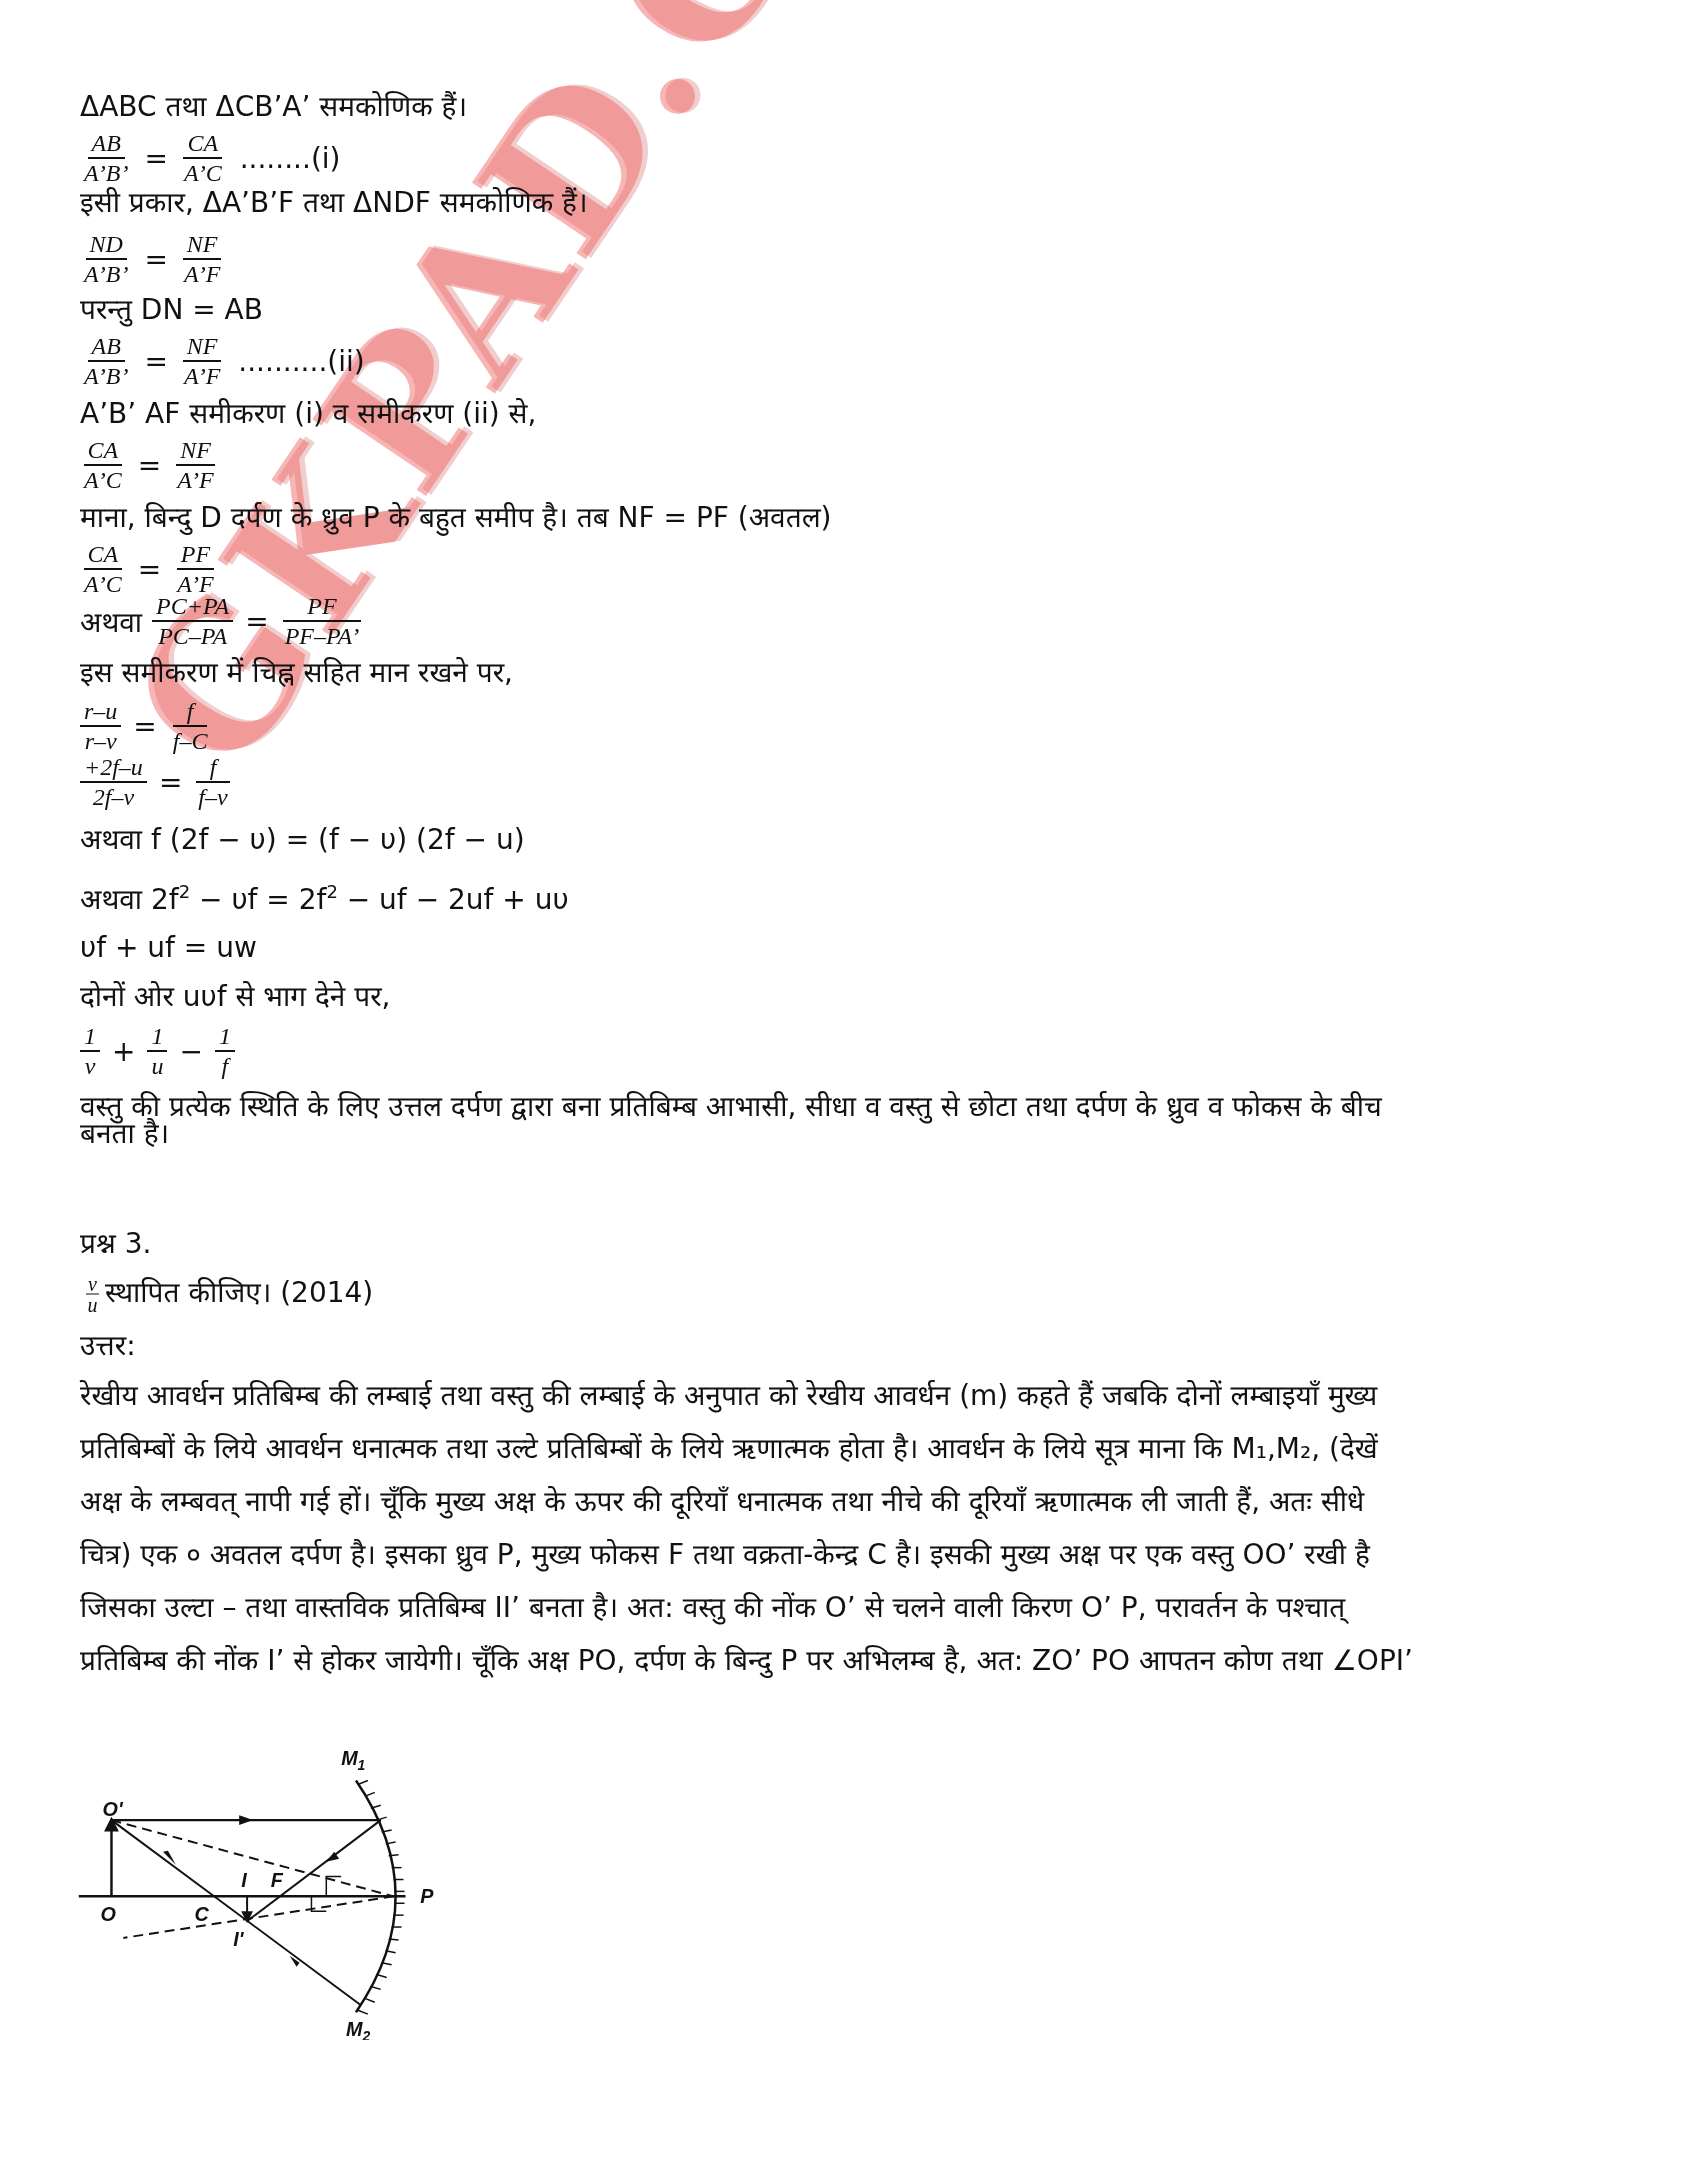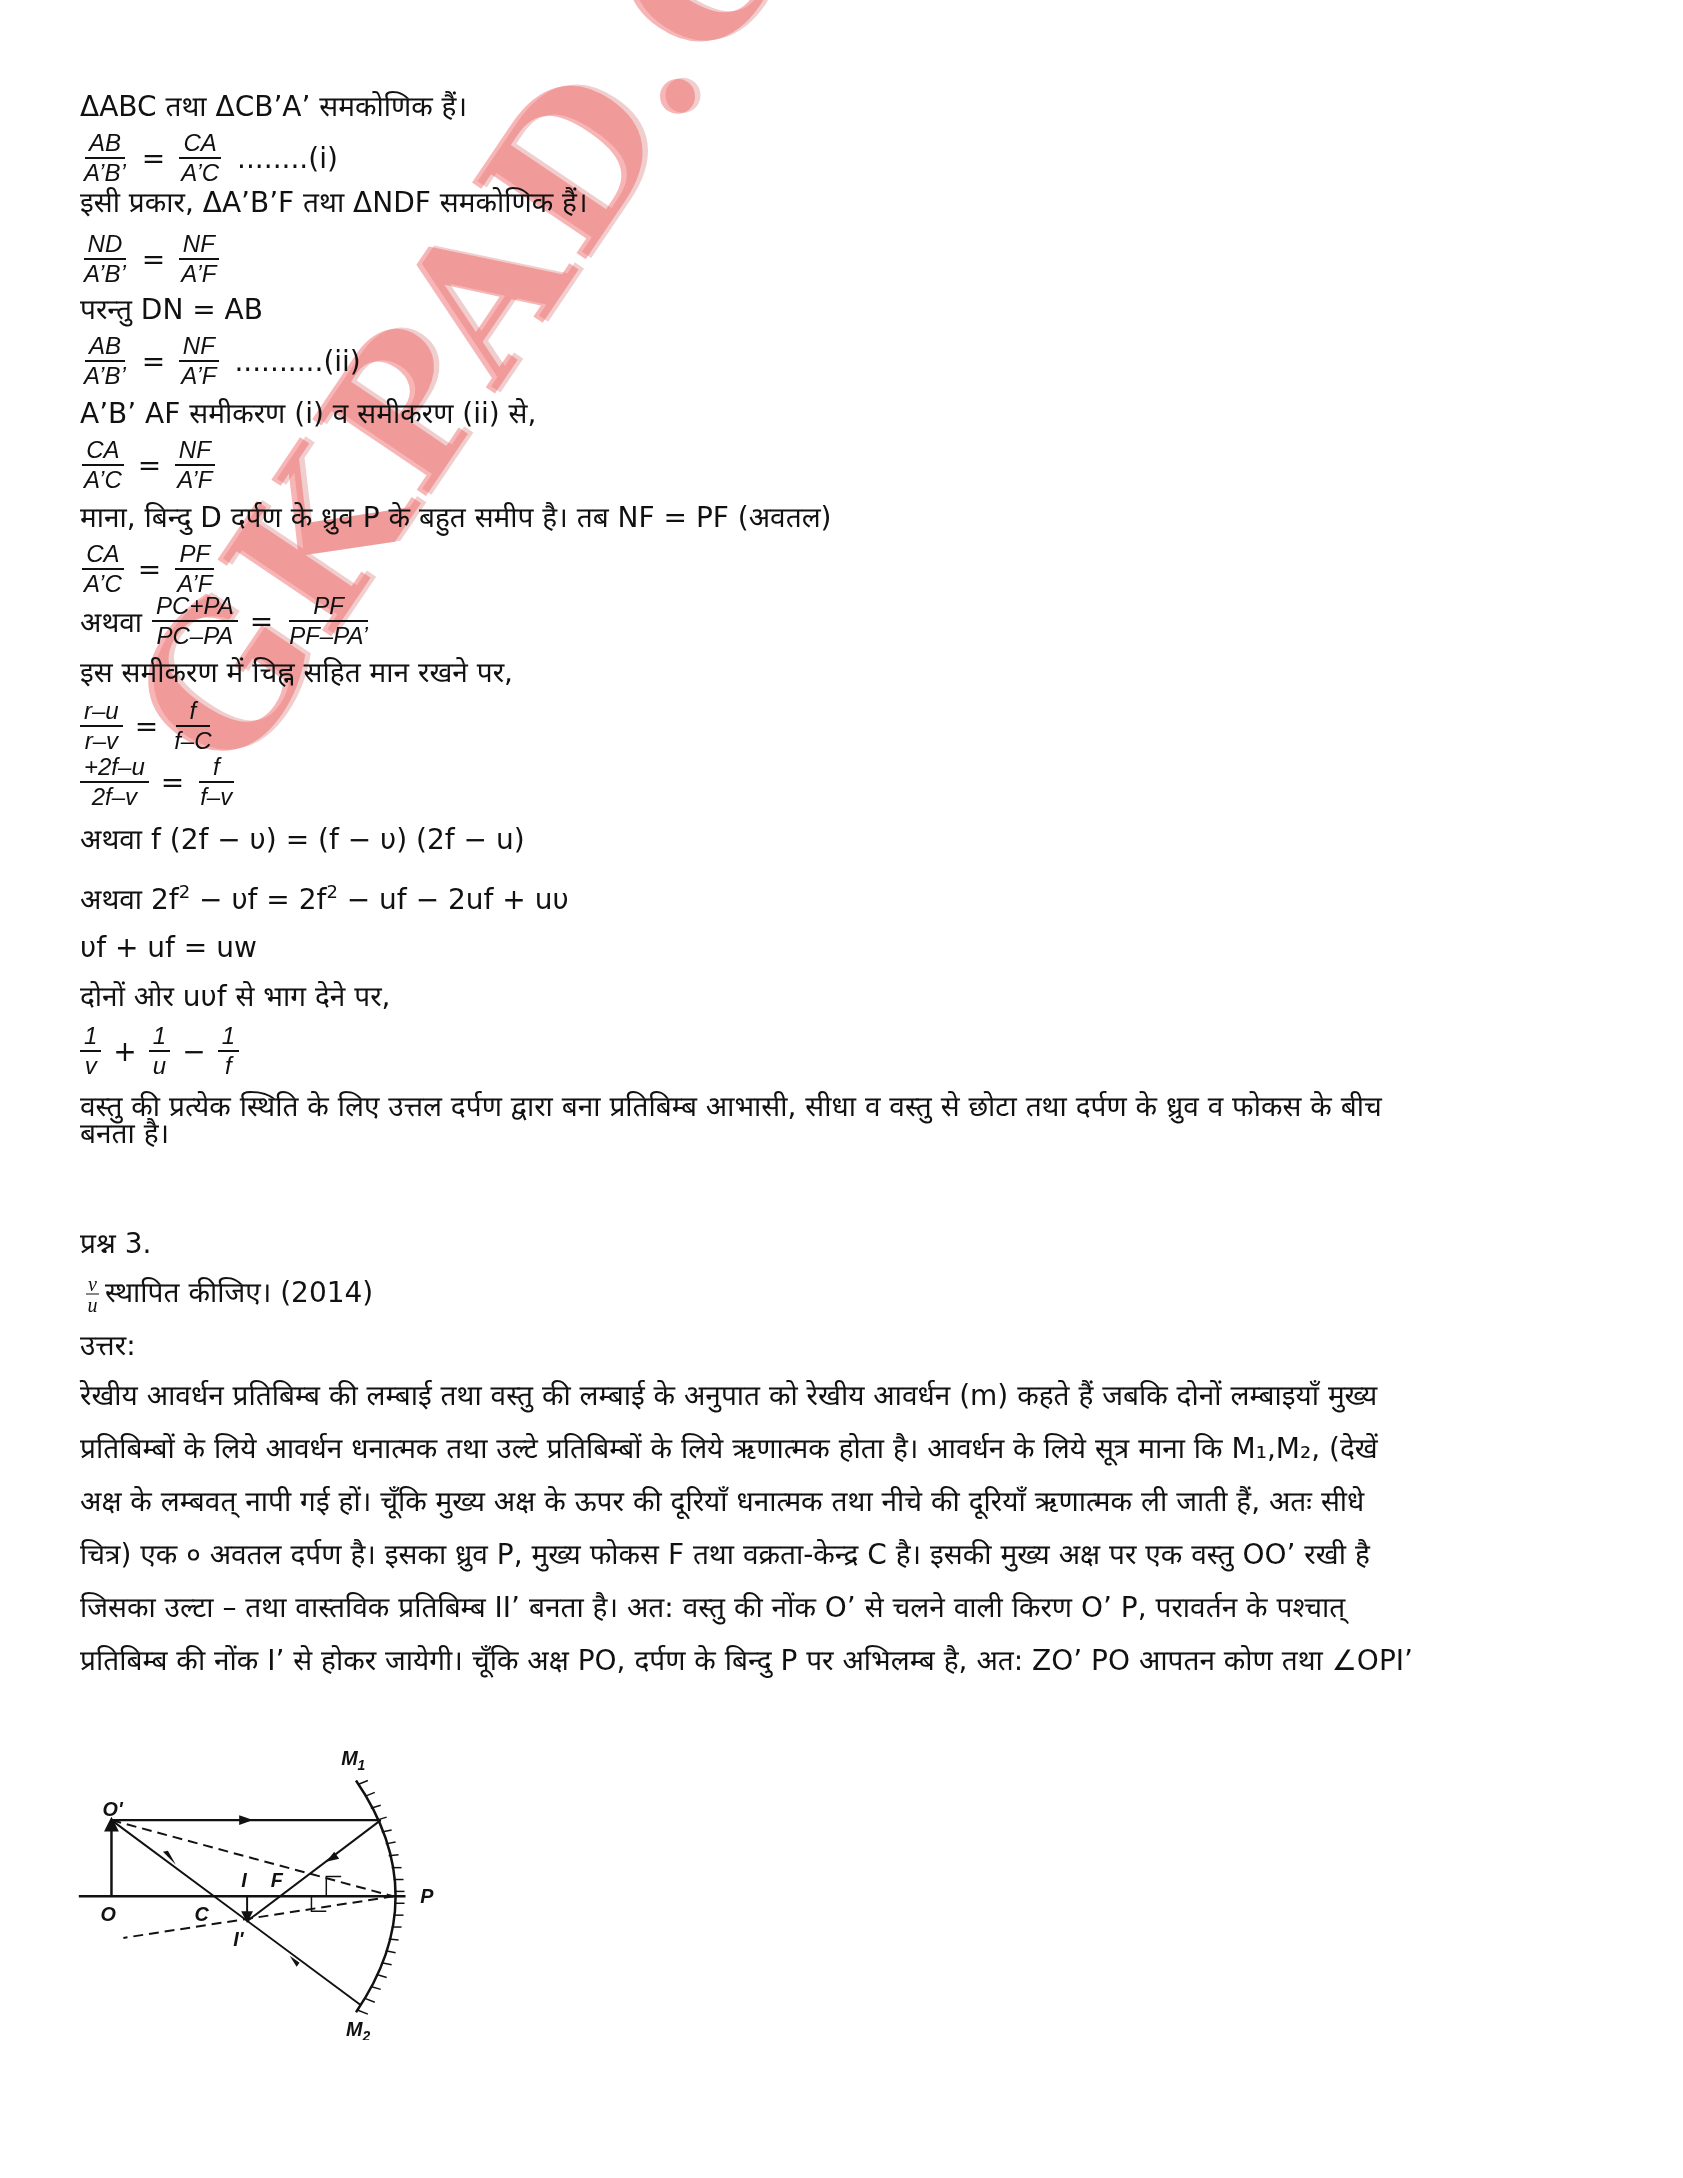--- a/index.html
+++ b/index.html
@@ -3,21 +3,21 @@
 <meta charset="utf-8">
 <style>
   html, body { margin: 0; padding: 0; background: #ffffff; }
   body { width: 1683px; height: 2178px; position: relative; overflow: hidden;
          font-family: "DejaVu Sans", "Liberation Sans", sans-serif; color: #111; }
   .line { position: absolute; left: 80px; font-size: 28px; line-height: 36px; white-space: nowrap;
           transform: translateY(-50%); }
   .frac-row { position: absolute; left: 80px; transform: translateY(-50%); display: flex; align-items: center;
               font-size: 28px; white-space: nowrap; }
   .frac { display: inline-flex; flex-direction: column; align-items: center; vertical-align: middle;
-          font-family: Liberation Sans, sans-serif; font-style: italic; font-size: 24px; line-height: 24px; }
+          font-family: Liberation Serif, serif; font-style: italic; font-size: 24px; line-height: 24px; }
   .frac .num { padding: 0 4px 2px; border-bottom: 2px solid #111; }
   .frac .den { padding: 2px 4px 0; }
   .op { margin: 0 12px; font-size: 28px; }
   .eqlabel { margin-left: 14px; font-size: 28px; }
   .para { position: absolute; left: 80px; width: 1525px; font-size: 28px; line-height: 53px; }
   .para p { margin: 0; }
   .wm { position: absolute; left: 178px; top: 634px; font-family: "DejaVu Serif", serif; font-weight: bold;
         font-size: 188px; letter-spacing: 6px; color: rgba(240, 90, 90, 0.45);
         text-shadow: 4px 4px 0 rgba(200,60,60,0.25);
         transform: rotate(-56deg); transform-origin: left center; white-space: nowrap; pointer-events: none; }

